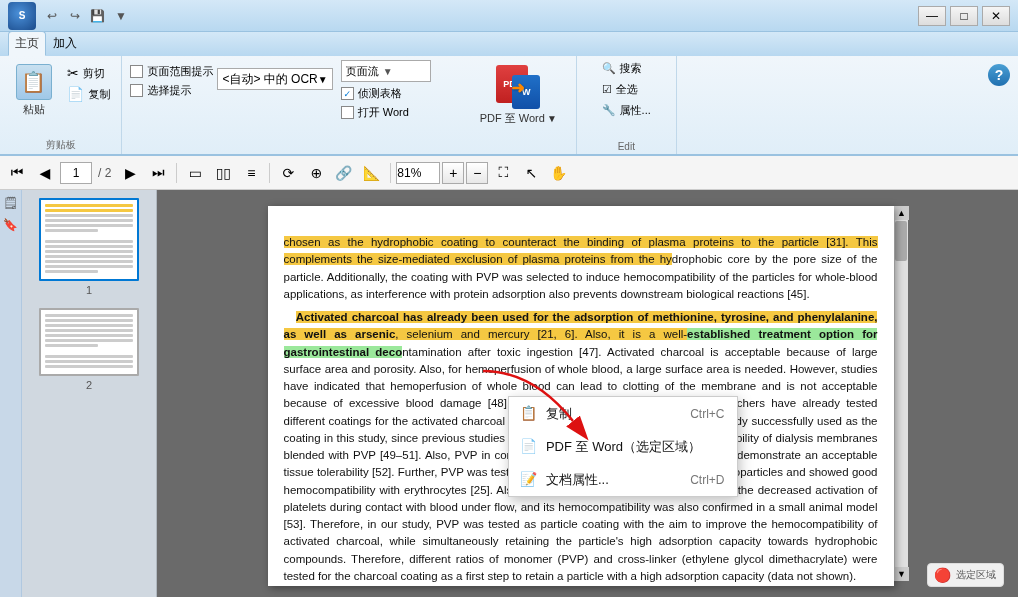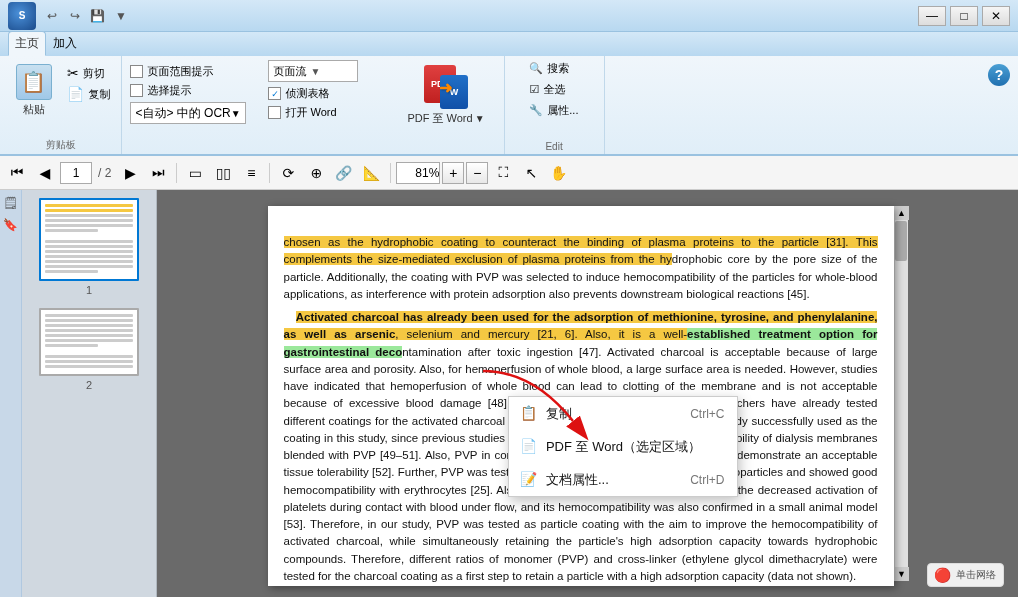--- a/index.html
+++ b/index.html
@@ -204,21 +204,21 @@
     .page-input {
       width: 32px; height: 22px;
       border: 1px solid #aaa;
       text-align: center;
       font-size: 12px;
     }
     .page-total { font-size: 12px; color: #555; padding: 0 4px; }
     .zoom-input {
       width: 44px; height: 22px;
       border: 1px solid #aaa;
-      text-align: right;
+      text-align: left;
       font-size: 12px;
     }
     .zoom-btn {
       width: 22px; height: 22px;
       border: 1px solid #aaa;
       background: linear-gradient(to bottom, #fff, #e8e8e8);
       cursor: pointer;
       display: flex; align-items: center; justify-content: center;
       font-size: 14px;
     }
@@ -413,21 +413,21 @@
         </div>
       </div>
     </div>
     <div class="ribbon-section-label">剪贴板</div>
   </div>
 
   <div class="ribbon-section" style="min-width:320px;">
     <div class="ribbon-section-content" style="flex-direction:column; gap:4px; width:100%;">
       <div style="display:flex; gap:8px; align-items:flex-start;">
 
-        <div style="display:flex; flex-direction:column; gap:4px; min-width:130px;">
+        <div style="display:flex; flex-direction:row; gap:4px; min-width:130px;">
           <div class="checkbox-group">
             <div class="cb-row">
               <div class="cb-box"></div>
               <span style="font-size:11px;">页面范围提示</span>
             </div>
             <div class="cb-row">
               <div class="cb-box"></div>
               <span style="font-size:11px;">选择提示</span>
             </div>
           </div>
@@ -621,17 +621,17 @@
       <div class="scroll-bar-v">
         <div style="width:14px;height:14px;background:#ccc;display:flex;align-items:center;justify-content:center;font-size:9px;cursor:pointer;">▲</div>
         <div class="scroll-thumb"></div>
         <div style="flex:1;"></div>
         <div style="width:14px;height:14px;background:#ccc;display:flex;align-items:center;justify-content:center;font-size:9px;cursor:pointer;">▼</div>
       </div>
     </div>
 
     <div class="watermark-badge">
       <span style="font-size:14px;">🔴</span>
-      <span>单击网络</span>
+      <span>选定区域</span>
     </div>
   </div>
 
 </div>
 
 </body></html>

